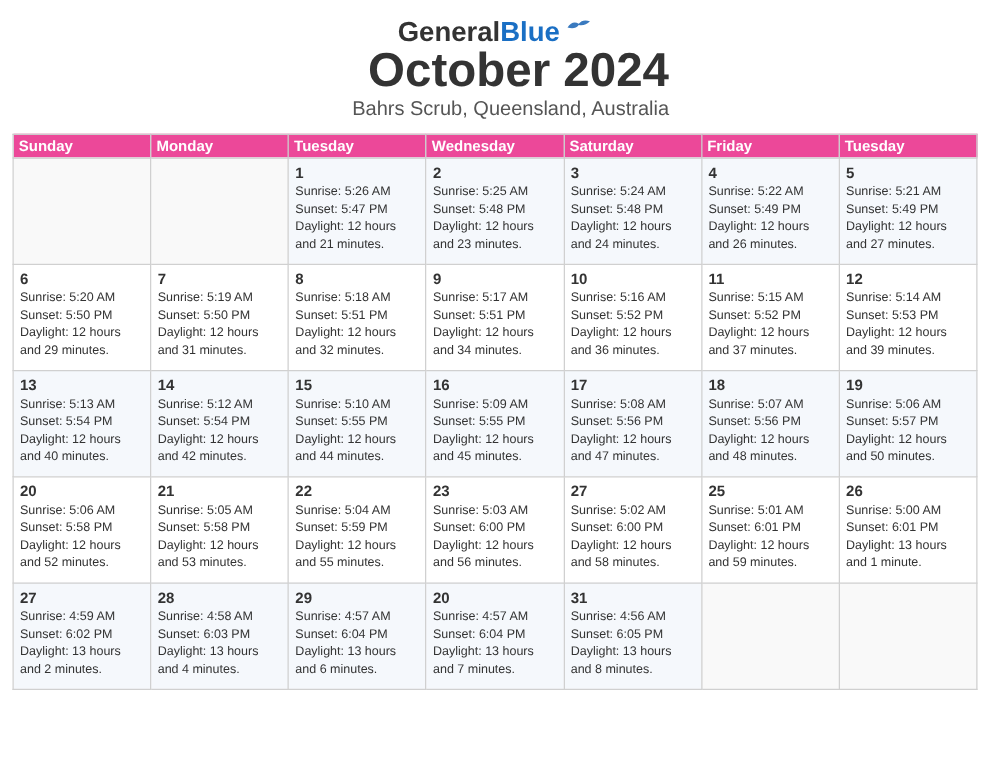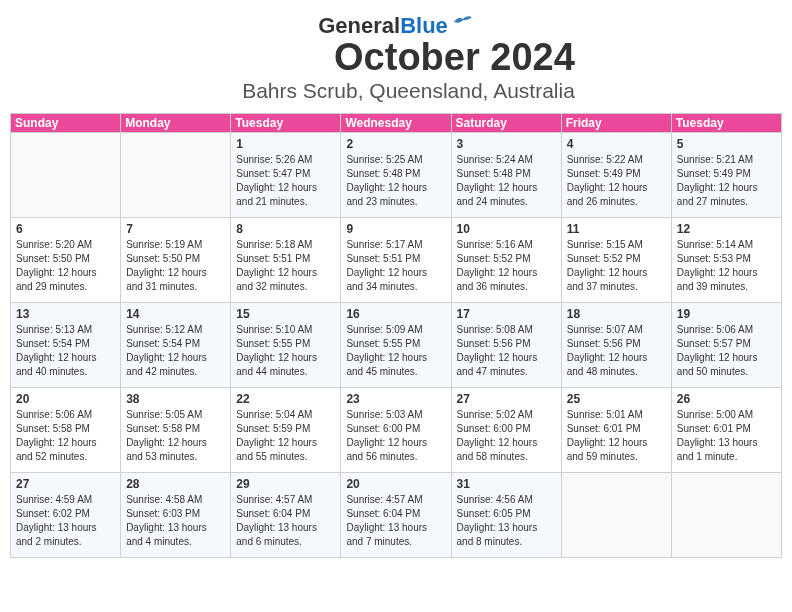--- a/index.html
+++ b/index.html
@@ -34,21 +34,21 @@
       text-align: right;
       margin-left: 25px;
     }
     .month-title {
       font-size: 38px;
       font-weight: bold;
       color: #333;
       line-height: 1.1;
     }
     .location {
-      font-size: 21px;
+      font-size: 16px;
       color: #555;
     }
     table {
       width: 100%;
       border-collapse: collapse;
       table-layout: fixed;
     }
     thead tr th {
       background-color: #ec4899;
       color: #fff;
@@ -202,21 +202,21 @@
           <span class="day-number">19</span>
           <div class="day-info">Sunrise: 5:06 AM<br>Sunset: 5:57 PM<br>Daylight: 12 hours and 50 minutes.</div>
         </td>
       </tr>
       <tr>
         <td>
           <span class="day-number">20</span>
           <div class="day-info">Sunrise: 5:06 AM<br>Sunset: 5:58 PM<br>Daylight: 12 hours and 52 minutes.</div>
         </td>
         <td>
-          <span class="day-number">38</span>
+          <span class="day-number">21</span>
           <div class="day-info">Sunrise: 5:05 AM<br>Sunset: 5:58 PM<br>Daylight: 12 hours and 53 minutes.</div>
         </td>
         <td>
           <span class="day-number">22</span>
           <div class="day-info">Sunrise: 5:04 AM<br>Sunset: 5:59 PM<br>Daylight: 12 hours and 55 minutes.</div>
         </td>
         <td>
           <span class="day-number">23</span>
           <div class="day-info">Sunrise: 5:03 AM<br>Sunset: 6:00 PM<br>Daylight: 12 hours and 56 minutes.</div>
         </td>

